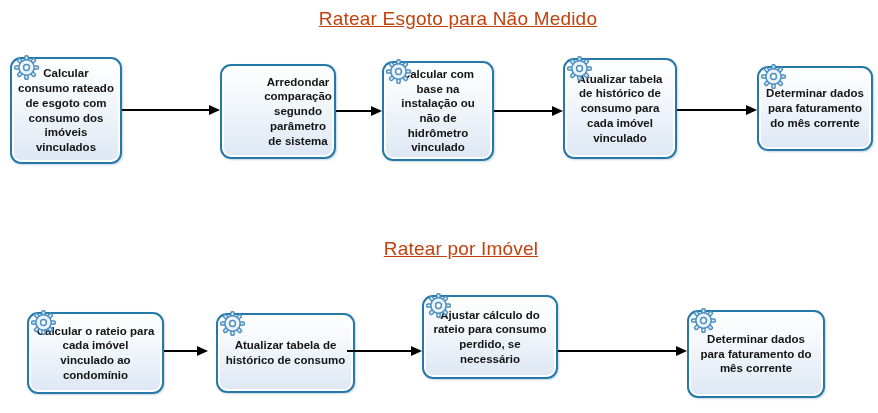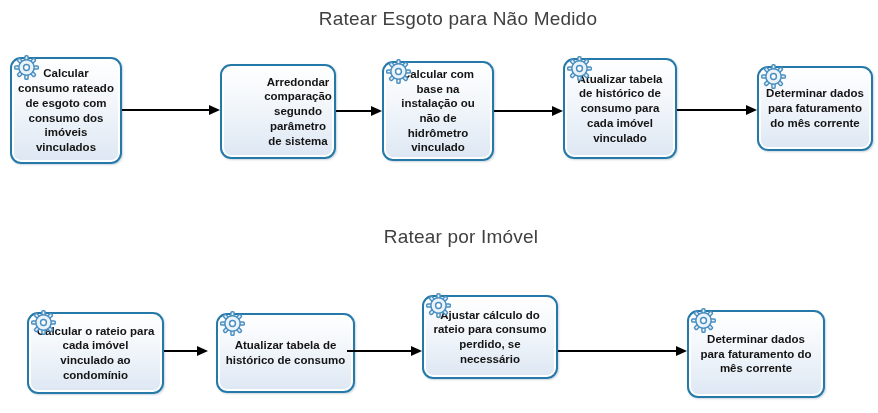--- a/index.html
+++ b/index.html
@@ -1,19 +1,19 @@
 <!DOCTYPE html>
 <html><head>
 <meta charset="utf-8">
 <style>
   html,body{margin:0;padding:0;background:#fff;font-family:"Liberation Sans",sans-serif;}
   .canvas{position:relative;width:878px;height:413px;background:#ffffff;overflow:hidden;}
   .flow-title{
     position:absolute;transform:translateX(-50%);
-    font-size:19px;color:#404040;white-space:nowrap;letter-spacing:.2px;
+    font-size:19px;color:#c2410c;white-space:nowrap;letter-spacing:.2px;text-decoration:underline;
   }
   .node{
     position:absolute;box-sizing:border-box;
     border:2px solid #2579a8;border-radius:11px;
     background:linear-gradient(180deg,#ffffff 0%,#f3f7fb 40%,#dde7f3 100%);
     box-shadow:inset 0 0 0 2px #ffffff, 1px 1px 2px rgba(110,135,160,.35);
     display:flex;align-items:center;justify-content:center;
     text-align:center;padding:5px 6px;
     font-size:11.5px;font-weight:bold;color:#141414;line-height:1.28;
   }
@@ -90,21 +90,21 @@
       </g>
     </svg>
     <span>Determinar dados para faturamento do mês corrente</span>
   </div>
 
   <div class="arrow" style="left:122px;top:109px;width:96px;"></div>
   <div class="arrow" style="left:336px;top:110px;width:44px;"></div>
   <div class="arrow" style="left:494px;top:110px;width:67px;"></div>
   <div class="arrow" style="left:677px;top:109px;width:78px;"></div>
 
-  <div class="flow-title" style="left:461px;top:226px;">Ratear por Imóvel</div>
+  <div class="flow-title" style="left:461px;top:238px;">Ratear por Imóvel</div>
 
   <div class="node" style="left:27px;top:312px;width:137px;height:82px;">
     <svg class="gear" viewBox="0 0 24 24">
       <g stroke="#4a8fc0" stroke-width="1.3" fill="#eaf3fa">
         <rect x="10.6" y="1.5" width="2.8" height="21" rx="1"></rect>
         <rect x="10.6" y="1.5" width="2.8" height="21" rx="1" transform="rotate(45 12 12)"></rect>
         <rect x="10.6" y="1.5" width="2.8" height="21" rx="1" transform="rotate(90 12 12)"></rect>
         <rect x="10.6" y="1.5" width="2.8" height="21" rx="1" transform="rotate(135 12 12)"></rect>
         <circle cx="12" cy="12" r="6.8"></circle>
         <circle cx="12" cy="12" r="2.6" fill="#ffffff"></circle>

